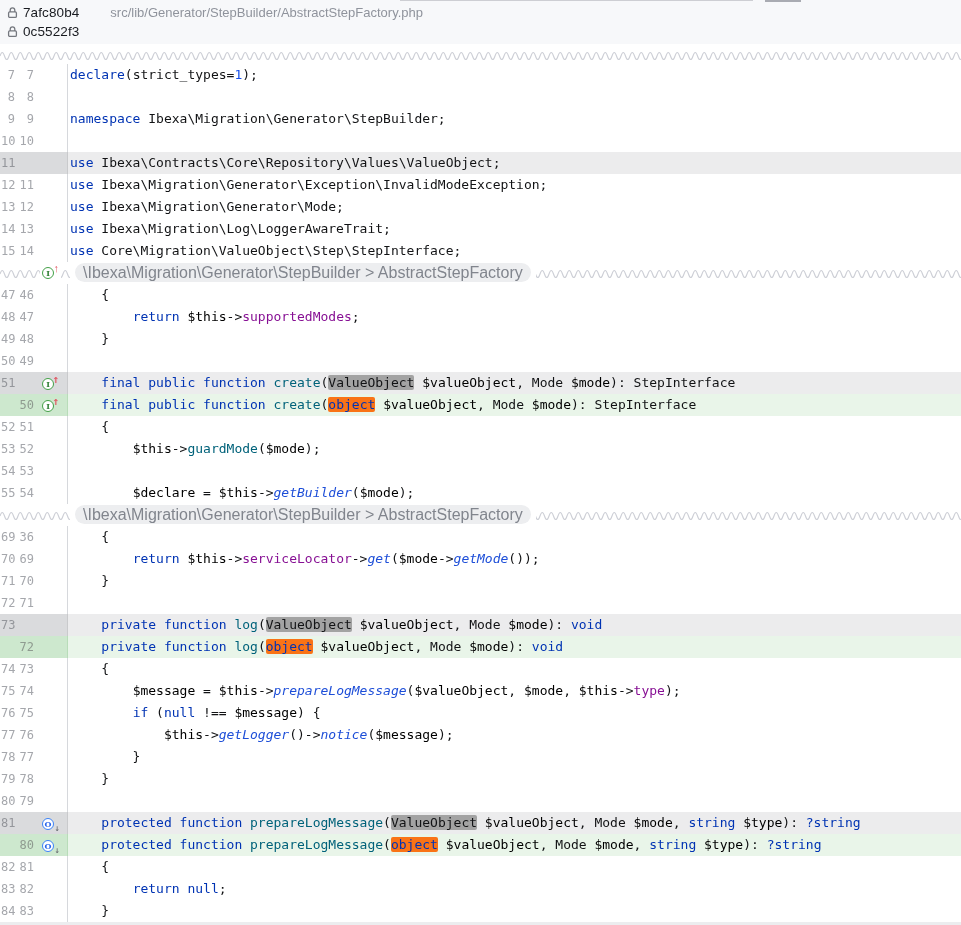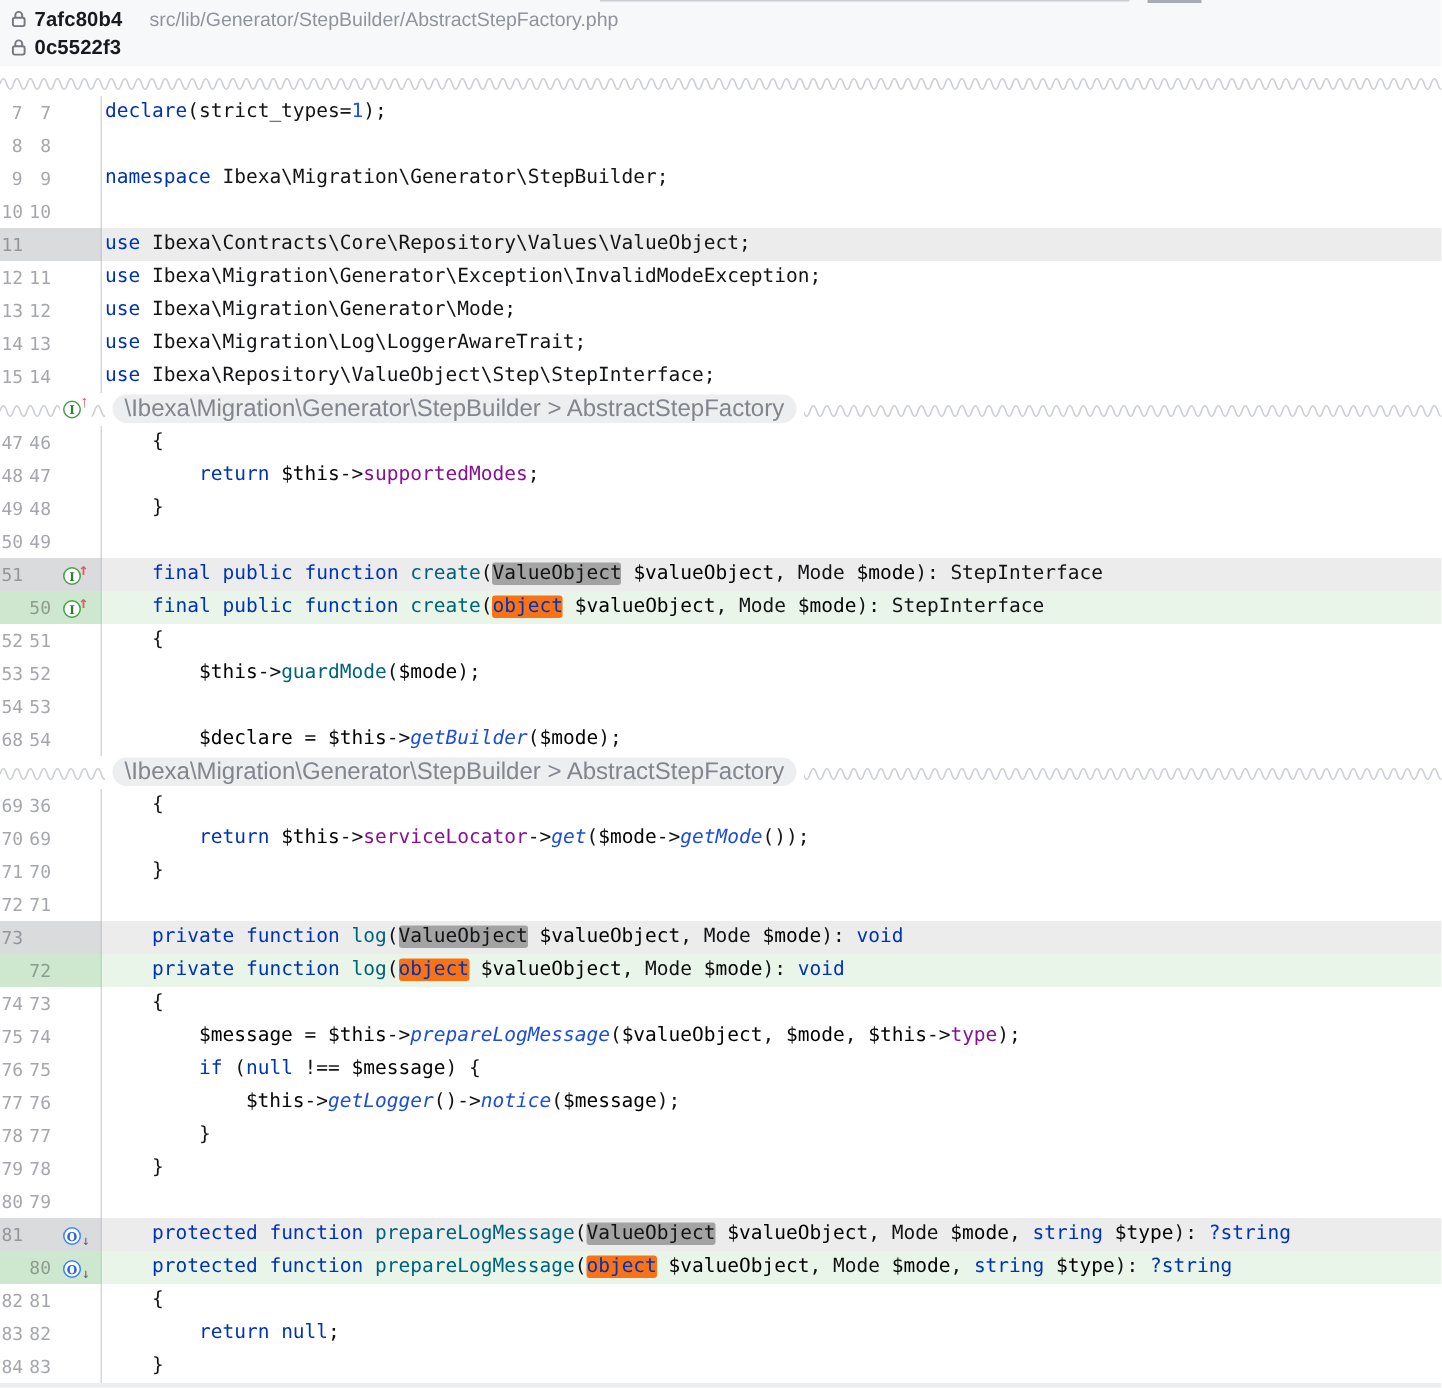--- a/index.html
+++ b/index.html
@@ -2,22 +2,22 @@
 <html><head>
 <meta charset="utf-8">
 <style>
   html,body{margin:0;padding:0}
   body{width:961px;height:925px;overflow:hidden;background:#fff;font-family:"Liberation Sans",sans-serif;position:relative}
 
   
   .hdr{position:relative;background:#F7F8FA;height:44px;box-sizing:border-box;padding-top:3px}
   .rev-row{display:flex;align-items:center;height:19px;padding-left:7px}
   .lock{flex:none;margin-right:5px;display:flex;align-items:center}
-  .hash{font-weight:700;font-size:13.5px;color:#181a1f;letter-spacing:.1px}
-  .fpath{font-size:13px;color:#8f939c;margin-left:18px}
+  .hash{font-weight:400;font-size:13.5px;color:#181a1f;letter-spacing:.1px}
+  .fpath{font-size:13px;color:#8f939c;margin-left:31px}
   .artifact-line{position:absolute;top:0;left:400px;width:353px;height:1px;background:#CDCED3}
   .artifact-dash{position:absolute;top:0;left:765px;width:36px;height:2px;background:#A9ABB2}
 
   
   .sep{position:relative;height:22px;background:#fff}
   .sep svg{position:absolute;left:0;top:0}
   .sep-icon{position:absolute;left:40px;top:3px;background:#fff;padding:0 2px;z-index:2}
   .pill-wrap{position:absolute;left:70px;top:1px;background:#fff;padding:0 5px;border-radius:4px;z-index:2}
   .pill{display:inline-block;background:#EDEEF0;color:#81858D;font-size:16px;line-height:17px;padding:1px 8px;border-radius:10px;white-space:nowrap}
 
@@ -154,21 +154,21 @@
         <span class="iconslot"></span>
       </div>
       <div class="code"><span class="tk-kw">use</span><span class="tk-p"> Ibexa\Migration\Log\LoggerAwareTrait;</span></div>
     </div>
     <div class="row ctx">
       <div class="gutter">
         <span class="num o">15</span>
         <span class="num n">14</span>
         <span class="iconslot"></span>
       </div>
-      <div class="code"><span class="tk-kw">use</span><span class="tk-p"> Ibexa\Repository\ValueObject\Step\StepInterface;</span></div>
+      <div class="code"><span class="tk-kw">use</span><span class="tk-p"> Core\Migration\ValueObject\Step\StepInterface;</span></div>
     </div>
     <div class="sep">
       <svg width="961" height="22">
         <path d="M0,12 q2.25,-7 4.5,0 q2.25,7 4.5,0 q2.25,-7 4.5,0 q2.25,7 4.5,0 q2.25,-7 4.5,0 q2.25,7 4.5,0 q2.25,-7 4.5,0 q2.25,7 4.5,0 q2.25,-7 4.5,0 q2.25,7 4.5,0 q2.25,-7 4.5,0 q2.25,7 4.5,0 q2.25,-7 4.5,0 q2.25,7 4.5,0 q2.25,-7 4.5,0 q2.25,7 4.5,0 q2.25,-7 4.5,0 q2.25,7 4.5,0 q2.25,-7 4.5,0 q2.25,7 4.5,0 q2.25,-7 4.5,0 q2.25,7 4.5,0 q2.25,-7 4.5,0 q2.25,7 4.5,0 q2.25,-7 4.5,0 q2.25,7 4.5,0 q2.25,-7 4.5,0 q2.25,7 4.5,0 q2.25,-7 4.5,0 q2.25,7 4.5,0 q2.25,-7 4.5,0 q2.25,7 4.5,0 q2.25,-7 4.5,0 q2.25,7 4.5,0 q2.25,-7 4.5,0 q2.25,7 4.5,0 q2.25,-7 4.5,0 q2.25,7 4.5,0 q2.25,-7 4.5,0 q2.25,7 4.5,0 q2.25,-7 4.5,0 q2.25,7 4.5,0 q2.25,-7 4.5,0 q2.25,7 4.5,0 q2.25,-7 4.5,0 q2.25,7 4.5,0 q2.25,-7 4.5,0 q2.25,7 4.5,0 q2.25,-7 4.5,0 q2.25,7 4.5,0 q2.25,-7 4.5,0 q2.25,7 4.5,0 q2.25,-7 4.5,0 q2.25,7 4.5,0 q2.25,-7 4.5,0 q2.25,7 4.5,0 q2.25,-7 4.5,0 q2.25,7 4.5,0 q2.25,-7 4.5,0 q2.25,7 4.5,0 q2.25,-7 4.5,0 q2.25,7 4.5,0 q2.25,-7 4.5,0 q2.25,7 4.5,0 q2.25,-7 4.5,0 q2.25,7 4.5,0 q2.25,-7 4.5,0 q2.25,7 4.5,0 q2.25,-7 4.5,0 q2.25,7 4.5,0 q2.25,-7 4.5,0 q2.25,7 4.5,0 q2.25,-7 4.5,0 q2.25,7 4.5,0 q2.25,-7 4.5,0 q2.25,7 4.5,0 q2.25,-7 4.5,0 q2.25,7 4.5,0 q2.25,-7 4.5,0 q2.25,7 4.5,0 q2.25,-7 4.5,0 q2.25,7 4.5,0 q2.25,-7 4.5,0 q2.25,7 4.5,0 q2.25,-7 4.5,0 q2.25,7 4.5,0 q2.25,-7 4.5,0 q2.25,7 4.5,0 q2.25,-7 4.5,0 q2.25,7 4.5,0 q2.25,-7 4.5,0 q2.25,7 4.5,0 q2.25,-7 4.5,0 q2.25,7 4.5,0 q2.25,-7 4.5,0 q2.25,7 4.5,0 q2.25,-7 4.5,0 q2.25,7 4.5,0 q2.25,-7 4.5,0 q2.25,7 4.5,0 q2.25,-7 4.5,0 q2.25,7 4.5,0 q2.25,-7 4.5,0 q2.25,7 4.5,0 q2.25,-7 4.5,0 q2.25,7 4.5,0 q2.25,-7 4.5,0 q2.25,7 4.5,0 q2.25,-7 4.5,0 q2.25,7 4.5,0 q2.25,-7 4.5,0 q2.25,7 4.5,0 q2.25,-7 4.5,0 q2.25,7 4.5,0 q2.25,-7 4.5,0 q2.25,7 4.5,0 q2.25,-7 4.5,0 q2.25,7 4.5,0 q2.25,-7 4.5,0 q2.25,7 4.5,0 q2.25,-7 4.5,0 q2.25,7 4.5,0 q2.25,-7 4.5,0 q2.25,7 4.5,0 q2.25,-7 4.5,0 q2.25,7 4.5,0 q2.25,-7 4.5,0 q2.25,7 4.5,0 q2.25,-7 4.5,0 q2.25,7 4.5,0 q2.25,-7 4.5,0 q2.25,7 4.5,0 q2.25,-7 4.5,0 q2.25,7 4.5,0 q2.25,-7 4.5,0 q2.25,7 4.5,0 q2.25,-7 4.5,0 q2.25,7 4.5,0 q2.25,-7 4.5,0 q2.25,7 4.5,0 q2.25,-7 4.5,0 q2.25,7 4.5,0 q2.25,-7 4.5,0 q2.25,7 4.5,0 q2.25,-7 4.5,0 q2.25,7 4.5,0 q2.25,-7 4.5,0 q2.25,7 4.5,0 q2.25,-7 4.5,0 q2.25,7 4.5,0 q2.25,-7 4.5,0 q2.25,7 4.5,0 q2.25,-7 4.5,0 q2.25,7 4.5,0 q2.25,-7 4.5,0 q2.25,7 4.5,0 q2.25,-7 4.5,0 q2.25,7 4.5,0 q2.25,-7 4.5,0 q2.25,7 4.5,0 q2.25,-7 4.5,0 q2.25,7 4.5,0 q2.25,-7 4.5,0 q2.25,7 4.5,0 q2.25,-7 4.5,0 q2.25,7 4.5,0 q2.25,-7 4.5,0 q2.25,7 4.5,0 q2.25,-7 4.5,0 q2.25,7 4.5,0 q2.25,-7 4.5,0 q2.25,7 4.5,0 q2.25,-7 4.5,0 q2.25,7 4.5,0 q2.25,-7 4.5,0 q2.25,7 4.5,0 q2.25,-7 4.5,0 q2.25,7 4.5,0 q2.25,-7 4.5,0 q2.25,7 4.5,0 q2.25,-7 4.5,0 q2.25,7 4.5,0 q2.25,-7 4.5,0 q2.25,7 4.5,0 q2.25,-7 4.5,0 q2.25,7 4.5,0 q2.25,-7 4.5,0 q2.25,7 4.5,0 q2.25,-7 4.5,0 q2.25,7 4.5,0 q2.25,-7 4.5,0 q2.25,7 4.5,0 q2.25,-7 4.5,0 q2.25,7 4.5,0 q2.25,-7 4.5,0 q2.25,7 4.5,0 q2.25,-7 4.5,0 q2.25,7 4.5,0 q2.25,-7 4.5,0 q2.25,7 4.5,0 q2.25,-7 4.5,0 q2.25,7 4.5,0 q2.25,-7 4.5,0 q2.25,7 4.5,0 q2.25,-7 4.5,0 q2.25,7 4.5,0 q2.25,-7 4.5,0 q2.25,7 4.5,0 q2.25,-7 4.5,0 q2.25,7 4.5,0 q2.25,-7 4.5,0 q2.25,7 4.5,0 q2.25,-7 4.5,0 q2.25,7 4.5,0" fill="none" stroke="#CDCFD6" stroke-width="1.1"></path>
       </svg>
       <span class="sep-icon"><span class="gicon impl"><span class="ring">I</span><span class="arr">↑</span></span></span>
       <span class="pill-wrap"><span class="pill">\Ibexa\Migration\Generator\StepBuilder &gt; AbstractStepFactory</span></span>
     </div>
     <div class="row ctx">
       <div class="gutter">
@@ -247,21 +247,21 @@
     <div class="row ctx">
       <div class="gutter">
         <span class="num o">54</span>
         <span class="num n">53</span>
         <span class="iconslot"></span>
       </div>
       <div class="code"></div>
     </div>
     <div class="row ctx">
       <div class="gutter">
-        <span class="num o">68</span>
+        <span class="num o">55</span>
         <span class="num n">54</span>
         <span class="iconslot"></span>
       </div>
       <div class="code"><span class="tk-p">        </span><span class="tk-var">$declare</span><span class="tk-p"> = </span><span class="tk-var">$this</span><span class="tk-p">-&gt;</span><span class="tk-call">getBuilder</span><span class="tk-p">(</span><span class="tk-var">$mode</span><span class="tk-p">);</span></div>
     </div>
     <div class="sep">
       <svg width="961" height="22">
         <path d="M0,12 q2.25,-7 4.5,0 q2.25,7 4.5,0 q2.25,-7 4.5,0 q2.25,7 4.5,0 q2.25,-7 4.5,0 q2.25,7 4.5,0 q2.25,-7 4.5,0 q2.25,7 4.5,0 q2.25,-7 4.5,0 q2.25,7 4.5,0 q2.25,-7 4.5,0 q2.25,7 4.5,0 q2.25,-7 4.5,0 q2.25,7 4.5,0 q2.25,-7 4.5,0 q2.25,7 4.5,0 q2.25,-7 4.5,0 q2.25,7 4.5,0 q2.25,-7 4.5,0 q2.25,7 4.5,0 q2.25,-7 4.5,0 q2.25,7 4.5,0 q2.25,-7 4.5,0 q2.25,7 4.5,0 q2.25,-7 4.5,0 q2.25,7 4.5,0 q2.25,-7 4.5,0 q2.25,7 4.5,0 q2.25,-7 4.5,0 q2.25,7 4.5,0 q2.25,-7 4.5,0 q2.25,7 4.5,0 q2.25,-7 4.5,0 q2.25,7 4.5,0 q2.25,-7 4.5,0 q2.25,7 4.5,0 q2.25,-7 4.5,0 q2.25,7 4.5,0 q2.25,-7 4.5,0 q2.25,7 4.5,0 q2.25,-7 4.5,0 q2.25,7 4.5,0 q2.25,-7 4.5,0 q2.25,7 4.5,0 q2.25,-7 4.5,0 q2.25,7 4.5,0 q2.25,-7 4.5,0 q2.25,7 4.5,0 q2.25,-7 4.5,0 q2.25,7 4.5,0 q2.25,-7 4.5,0 q2.25,7 4.5,0 q2.25,-7 4.5,0 q2.25,7 4.5,0 q2.25,-7 4.5,0 q2.25,7 4.5,0 q2.25,-7 4.5,0 q2.25,7 4.5,0 q2.25,-7 4.5,0 q2.25,7 4.5,0 q2.25,-7 4.5,0 q2.25,7 4.5,0 q2.25,-7 4.5,0 q2.25,7 4.5,0 q2.25,-7 4.5,0 q2.25,7 4.5,0 q2.25,-7 4.5,0 q2.25,7 4.5,0 q2.25,-7 4.5,0 q2.25,7 4.5,0 q2.25,-7 4.5,0 q2.25,7 4.5,0 q2.25,-7 4.5,0 q2.25,7 4.5,0 q2.25,-7 4.5,0 q2.25,7 4.5,0 q2.25,-7 4.5,0 q2.25,7 4.5,0 q2.25,-7 4.5,0 q2.25,7 4.5,0 q2.25,-7 4.5,0 q2.25,7 4.5,0 q2.25,-7 4.5,0 q2.25,7 4.5,0 q2.25,-7 4.5,0 q2.25,7 4.5,0 q2.25,-7 4.5,0 q2.25,7 4.5,0 q2.25,-7 4.5,0 q2.25,7 4.5,0 q2.25,-7 4.5,0 q2.25,7 4.5,0 q2.25,-7 4.5,0 q2.25,7 4.5,0 q2.25,-7 4.5,0 q2.25,7 4.5,0 q2.25,-7 4.5,0 q2.25,7 4.5,0 q2.25,-7 4.5,0 q2.25,7 4.5,0 q2.25,-7 4.5,0 q2.25,7 4.5,0 q2.25,-7 4.5,0 q2.25,7 4.5,0 q2.25,-7 4.5,0 q2.25,7 4.5,0 q2.25,-7 4.5,0 q2.25,7 4.5,0 q2.25,-7 4.5,0 q2.25,7 4.5,0 q2.25,-7 4.5,0 q2.25,7 4.5,0 q2.25,-7 4.5,0 q2.25,7 4.5,0 q2.25,-7 4.5,0 q2.25,7 4.5,0 q2.25,-7 4.5,0 q2.25,7 4.5,0 q2.25,-7 4.5,0 q2.25,7 4.5,0 q2.25,-7 4.5,0 q2.25,7 4.5,0 q2.25,-7 4.5,0 q2.25,7 4.5,0 q2.25,-7 4.5,0 q2.25,7 4.5,0 q2.25,-7 4.5,0 q2.25,7 4.5,0 q2.25,-7 4.5,0 q2.25,7 4.5,0 q2.25,-7 4.5,0 q2.25,7 4.5,0 q2.25,-7 4.5,0 q2.25,7 4.5,0 q2.25,-7 4.5,0 q2.25,7 4.5,0 q2.25,-7 4.5,0 q2.25,7 4.5,0 q2.25,-7 4.5,0 q2.25,7 4.5,0 q2.25,-7 4.5,0 q2.25,7 4.5,0 q2.25,-7 4.5,0 q2.25,7 4.5,0 q2.25,-7 4.5,0 q2.25,7 4.5,0 q2.25,-7 4.5,0 q2.25,7 4.5,0 q2.25,-7 4.5,0 q2.25,7 4.5,0 q2.25,-7 4.5,0 q2.25,7 4.5,0 q2.25,-7 4.5,0 q2.25,7 4.5,0 q2.25,-7 4.5,0 q2.25,7 4.5,0 q2.25,-7 4.5,0 q2.25,7 4.5,0 q2.25,-7 4.5,0 q2.25,7 4.5,0 q2.25,-7 4.5,0 q2.25,7 4.5,0 q2.25,-7 4.5,0 q2.25,7 4.5,0 q2.25,-7 4.5,0 q2.25,7 4.5,0 q2.25,-7 4.5,0 q2.25,7 4.5,0 q2.25,-7 4.5,0 q2.25,7 4.5,0 q2.25,-7 4.5,0 q2.25,7 4.5,0 q2.25,-7 4.5,0 q2.25,7 4.5,0 q2.25,-7 4.5,0 q2.25,7 4.5,0 q2.25,-7 4.5,0 q2.25,7 4.5,0 q2.25,-7 4.5,0 q2.25,7 4.5,0 q2.25,-7 4.5,0 q2.25,7 4.5,0 q2.25,-7 4.5,0 q2.25,7 4.5,0 q2.25,-7 4.5,0 q2.25,7 4.5,0 q2.25,-7 4.5,0 q2.25,7 4.5,0 q2.25,-7 4.5,0 q2.25,7 4.5,0 q2.25,-7 4.5,0 q2.25,7 4.5,0 q2.25,-7 4.5,0 q2.25,7 4.5,0 q2.25,-7 4.5,0 q2.25,7 4.5,0 q2.25,-7 4.5,0 q2.25,7 4.5,0 q2.25,-7 4.5,0 q2.25,7 4.5,0 q2.25,-7 4.5,0 q2.25,7 4.5,0 q2.25,-7 4.5,0 q2.25,7 4.5,0 q2.25,-7 4.5,0 q2.25,7 4.5,0 q2.25,-7 4.5,0 q2.25,7 4.5,0 q2.25,-7 4.5,0 q2.25,7 4.5,0 q2.25,-7 4.5,0 q2.25,7 4.5,0 q2.25,-7 4.5,0 q2.25,7 4.5,0" fill="none" stroke="#CDCFD6" stroke-width="1.1"></path>
       </svg>
       <span class="pill-wrap"><span class="pill">\Ibexa\Migration\Generator\StepBuilder &gt; AbstractStepFactory</span></span>

